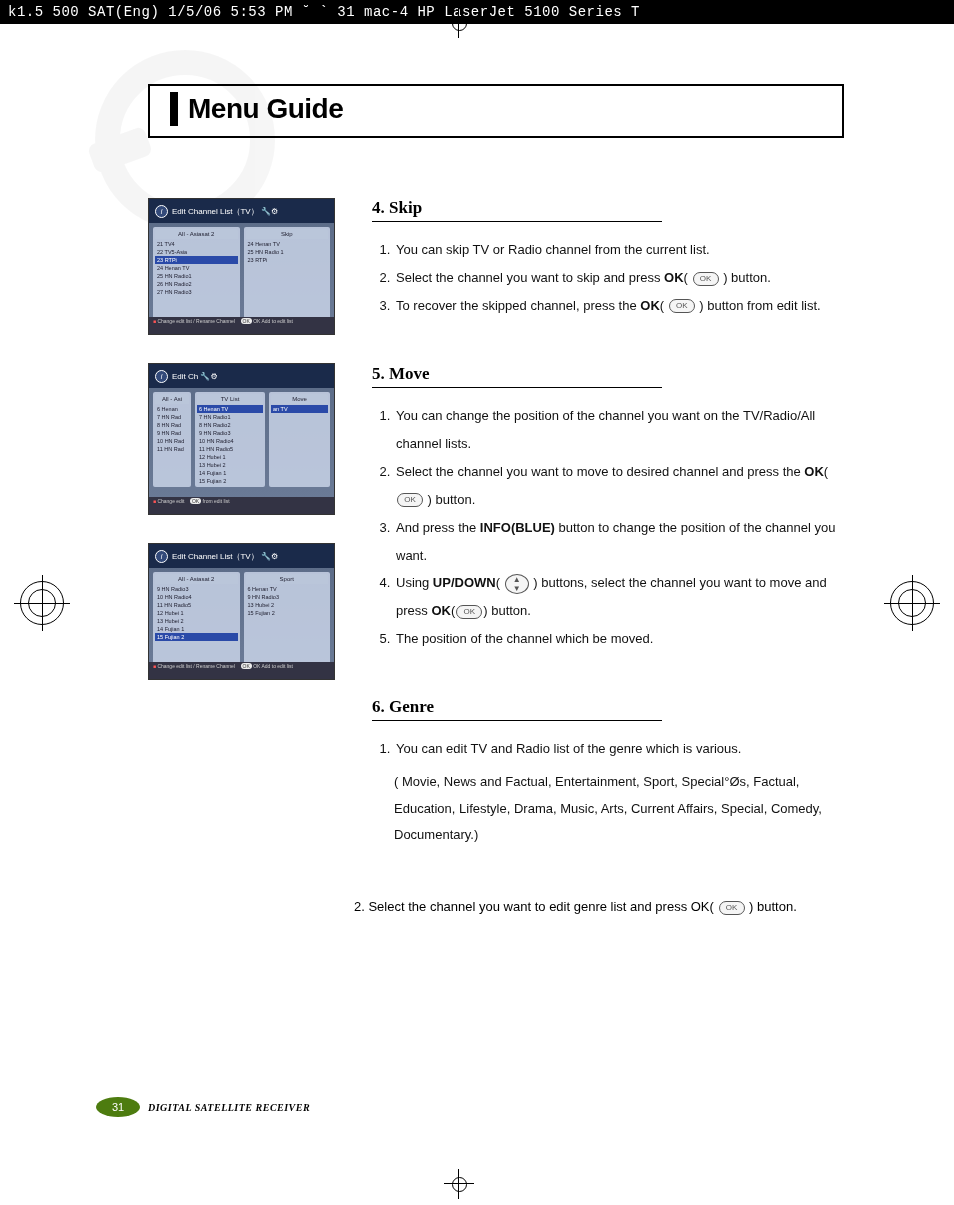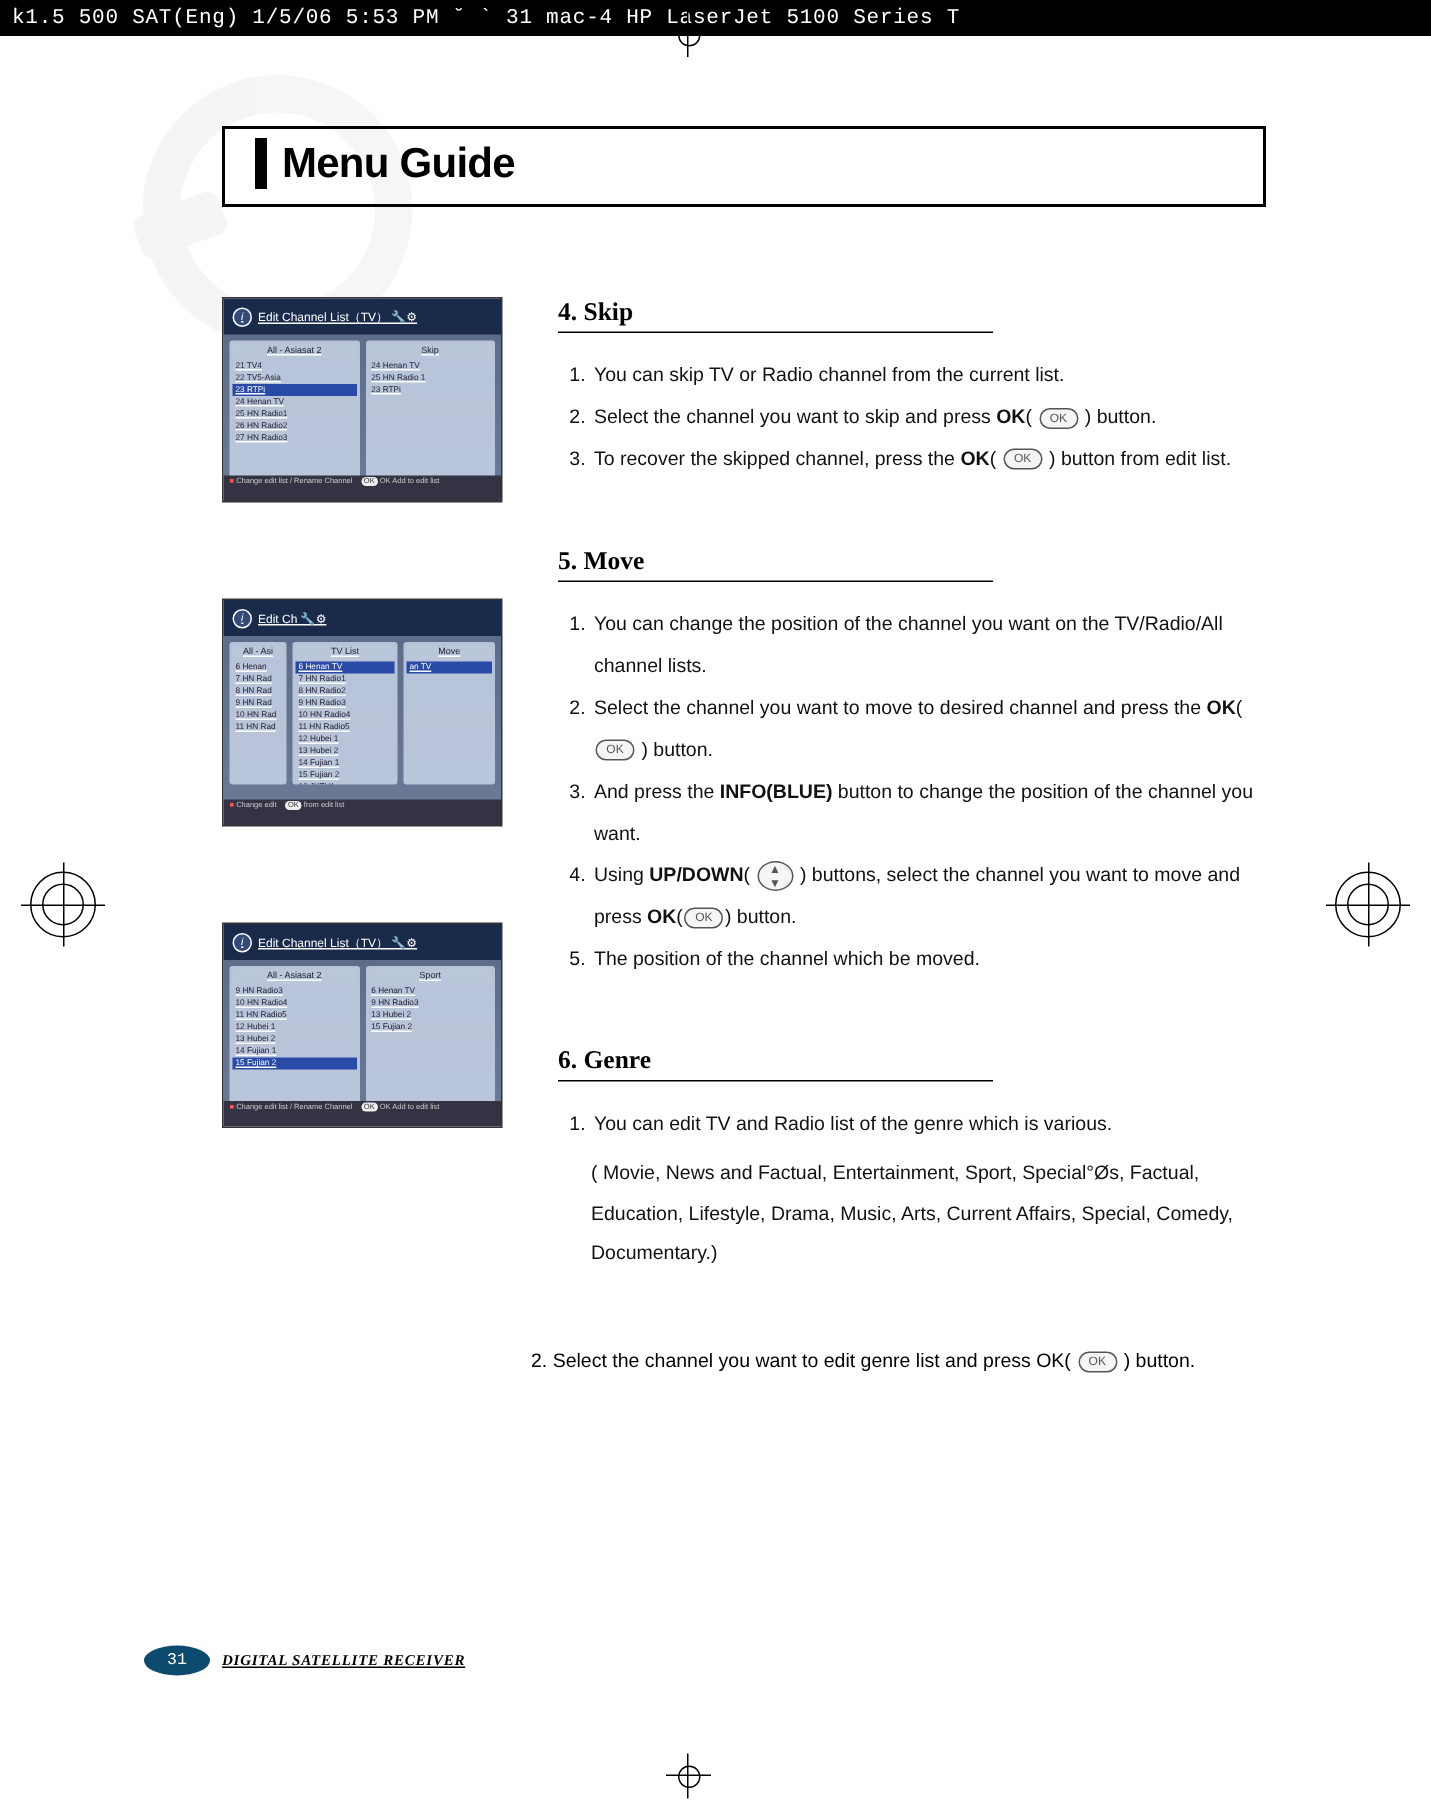--- a/index.html
+++ b/index.html
@@ -87,26 +87,25 @@
     padding-right: 24px;
   }
   .right-col {
     flex: 1;
   }
   .screenshot {
     width: 185px;
     height: 135px;
     background: linear-gradient(#5a6a86, #6c7c98);
     border: 1px solid #333;
-    margin-bottom: 64px;
+    margin-bottom: 28px;
     position: relative;
     font-size: 6px;
     color: #fff;
     overflow: hidden;
-    text-decoration: underline;
   }
   .screenshot.tall { height: 150px; }
   .screenshot .topbar {
     background: #1a2a4a;
     height: 20px;
     color: #fff;
     font-size: 8px;
     padding: 2px 6px;
     display:flex;
     align-items:center;
@@ -223,30 +222,29 @@
   .side-reg .v{position:absolute;top:-6px;bottom:-6px;left:50%;width:1px;background:#000;}
   .page-footer {
     position:absolute;
     left:96px;
     bottom:88px;
     display:flex;
     align-items:center;
     gap:8px;
   }
   .page-num {
-    width:44px;height:20px;border-radius:50%;background:#0c4a6e;
-    color:#fff;font-size:11px;display:flex;align-items:center;justify-content:center;font-family:Liberation Mono, monospace;
+    width:44px;height:20px;border-radius:50%;background:#4d7c0f;
+    color:#fff;font-size:11px;display:flex;align-items:center;justify-content:center;
   }
   .footer-text {
     font-size:10px;
     font-style:italic;
     font-weight:bold;
     letter-spacing:0.5px;
     font-family: Georgia, "Times New Roman", serif;
-    text-decoration: underline;
   }
   .after-genre { margin-left:-18px; }
 </style>
 </head>
 <body>
 
 <div class="header-bar">
   <span>k1.5 500 SAT(Eng)  1/5/06 5:53 PM  ˘   `  31   mac-4 HP LaserJet 5100 Series  T</span>
 </div>
 

